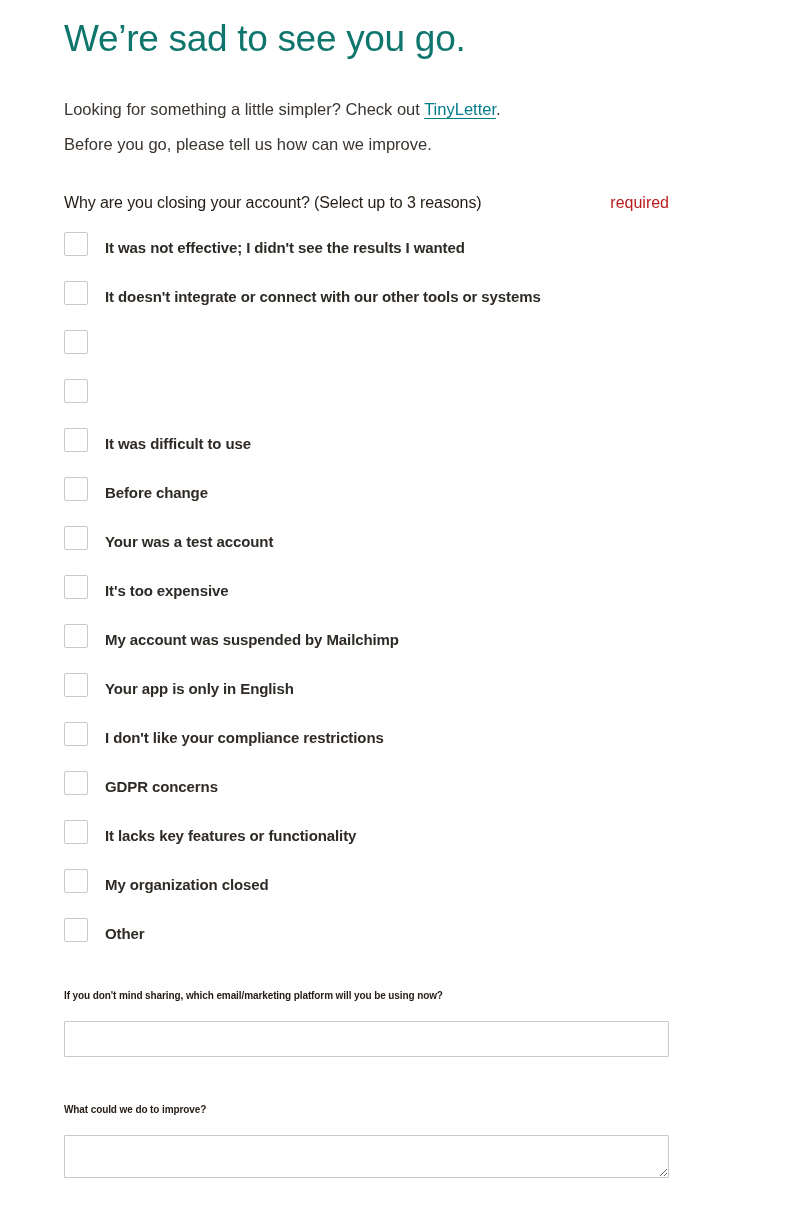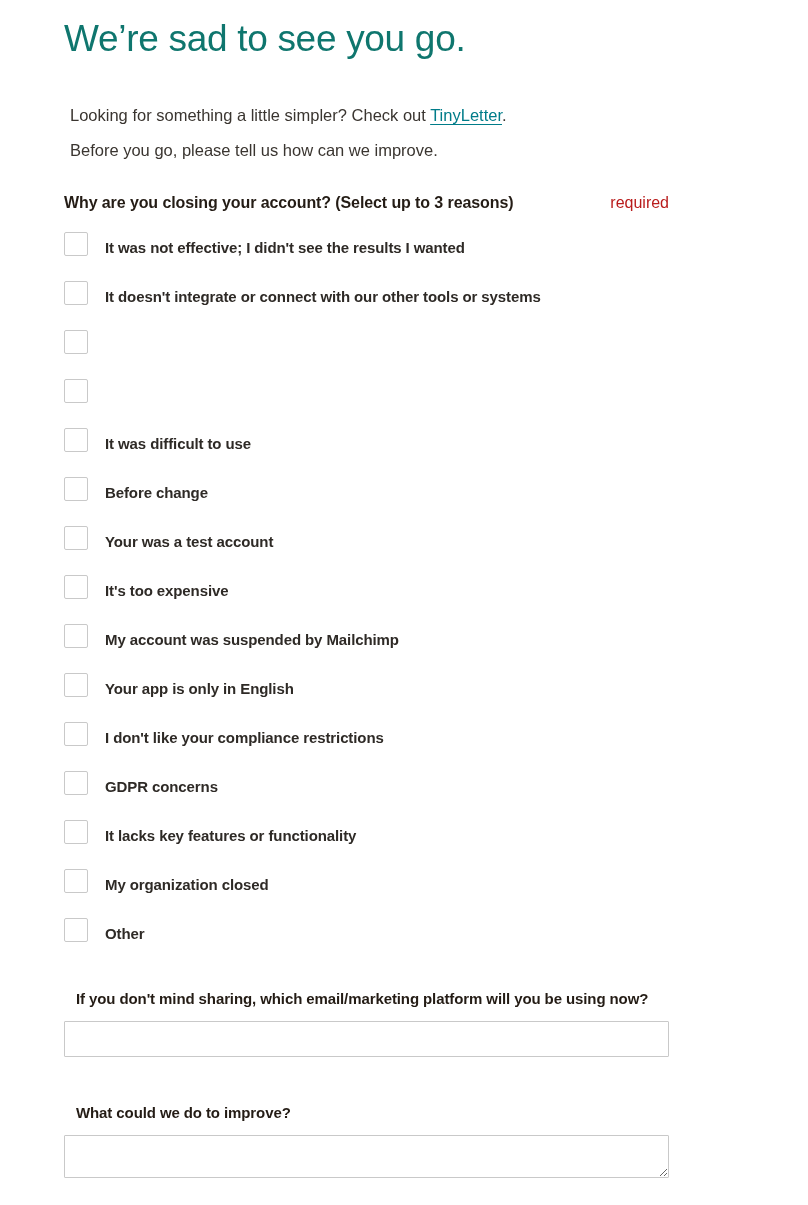--- a/index.html
+++ b/index.html
@@ -29,21 +29,21 @@
       font-size: 37px;
       font-weight: 400;
       letter-spacing: -0.3px;
       color: #0f766e;
       line-height: 50px;
       white-space: nowrap;
     }
     .intro {
       position: absolute;
       left: 0;
-      margin: 6px;
+      margin: 0;
       font-size: 16.5px;
       color: #3a3530;
       line-height: 22px;
       white-space: nowrap;
     }
     .intro-1 { top: 98px; }
     .intro-2 { top: 133px; }
     .link {
       color: #007c89;
       text-decoration: underline;
@@ -56,21 +56,21 @@
       left: 0;
       top: 192px;
       width: 605px;
       height: 22px;
       display: flex;
       justify-content: space-between;
       align-items: center;
     }
     .question-label {
       font-size: 16px;
-      font-weight: 700;
+      font-weight: 400;
       color: #241c15;
       white-space: nowrap;
       letter-spacing: -0.1px;
     }
     .required {
       font-size: 16px;
       color: #b91c1c;
       white-space: nowrap;
     }
     .options {
@@ -99,22 +99,22 @@
     .option-label {
       margin-left: 17px;
       font-size: 15px;
       font-weight: 700;
       color: #2e2a26;
       white-space: nowrap;
       letter-spacing: -0.1px;
     }
     .field-label {
       position: absolute;
-      left: 12px;
-      font-size: 15px;
+      left: 0;
+      font-size: 10px;
       font-weight: 700;
       color: #241c15;
       white-space: nowrap;
       letter-spacing: -0.1px;
     }
     .field-label-1 { top: 990px; }
     .field-label-2 { top: 1104px; }
     .text-input {
       position: absolute;
       left: 0;

